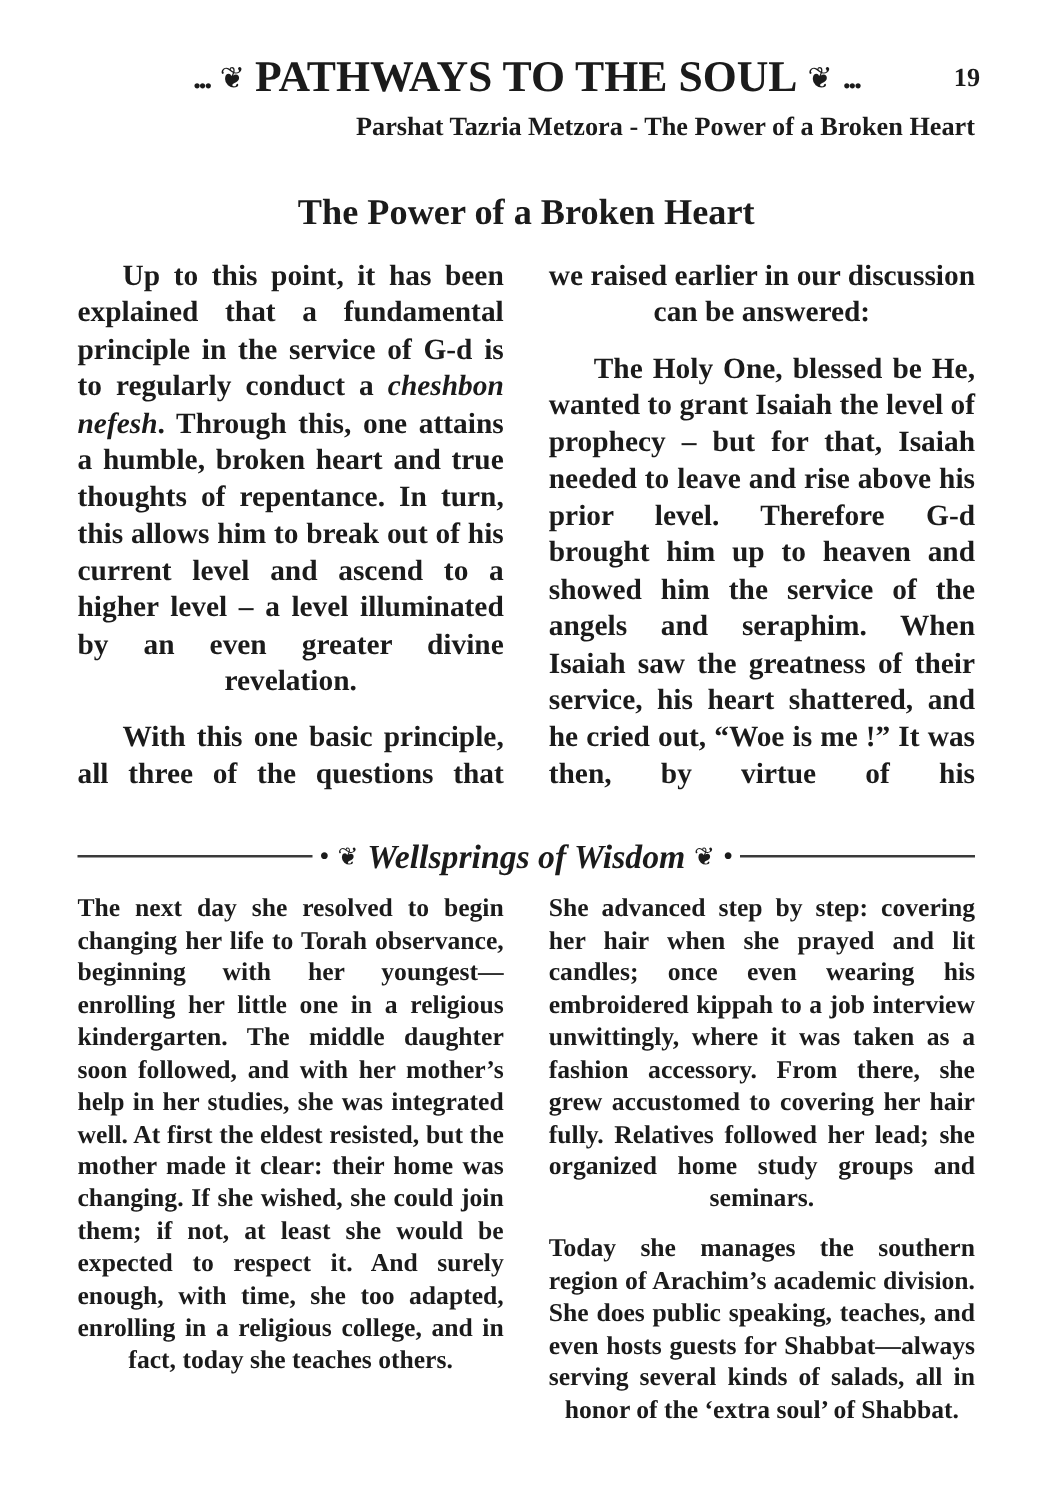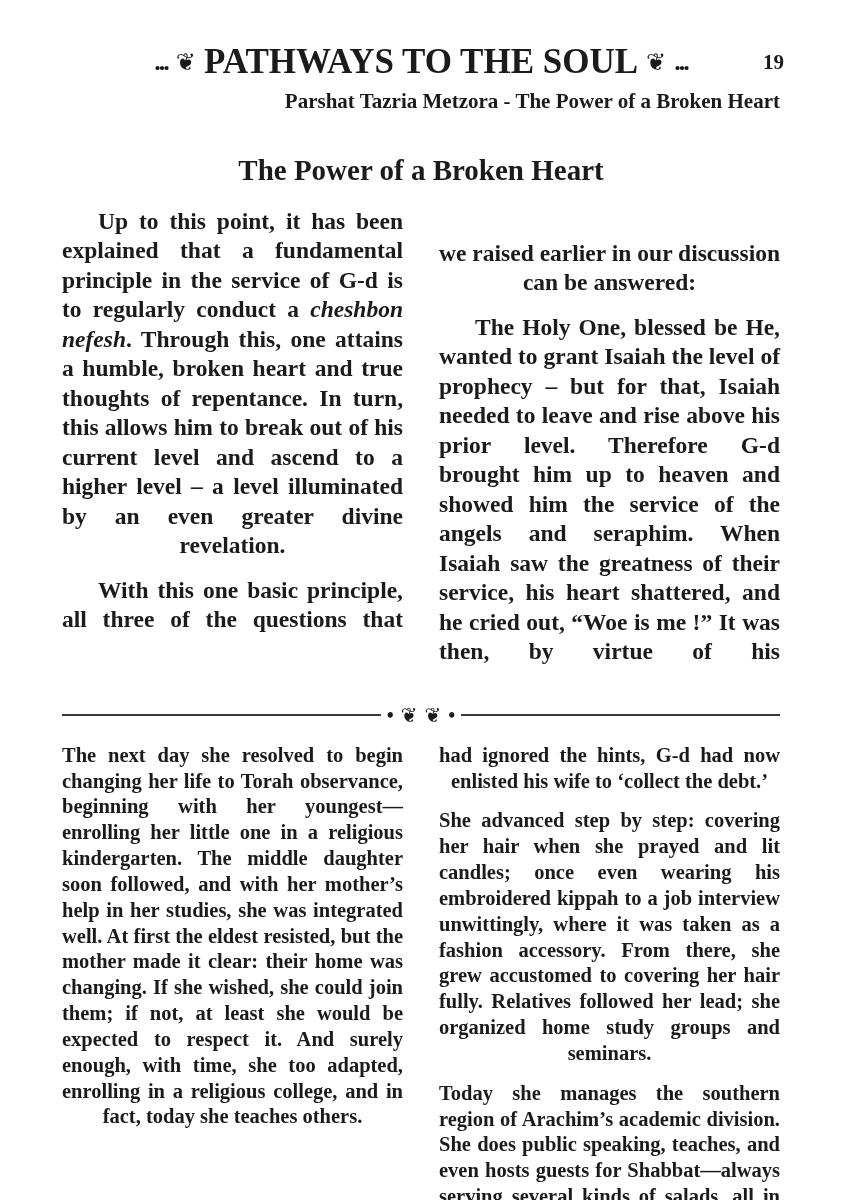--- a/index.html
+++ b/index.html
@@ -23,21 +23,21 @@
   .article-heading { text-align:center; font-weight:bold; font-size:29px; margin:40px 0 20px 0; }
   .cols { display:flex; gap:36px;font-weight:bold; }
   .col { flex:1; min-width:0; }
 
   .top-text p {
     font-size:23.5px; line-height:1.255;
     text-align:justify; text-align-last:center;
     text-indent:36px;
     margin:0 0 15px 0;
   }
-  .top-text p.cont { text-indent:0;margin-top:32px; }
+  .top-text p.cont { text-indent:0; }
   .top-text p.runs-on { text-align-last:justify; }
   .ital { font-style:italic; }
 
   
   .divider { display:flex; align-items:center; margin:22px 0 16px 0; }
   .divider .rule { flex:1; border-top:2px solid #3a3a3a; }
   .divider .label { display:flex; align-items:center; gap:7px; padding:0 6px; }
   .divider .label .name { font-weight:bold; font-style:italic; font-size:27px; line-height:1; }
   .divider .orn { font-family:"DejaVu Sans", sans-serif; font-size:20px; font-weight:bold; line-height:1; }
   .divider .dot { font-weight:bold; font-size:20px; }
@@ -79,30 +79,30 @@
       <p class="cont">we raised earlier in our discussion can be answered:</p>
       <p class="runs-on">The Holy One, blessed be He, wanted to grant Isaiah the level of prophecy – but for that, Isaiah needed to leave and rise above his prior level. Therefore G-d brought him up to heaven and showed him the service of the angels and seraphim. When Isaiah saw the greatness of their service, his heart shattered, and he cried out, “Woe is me !” It was then, by virtue of his</p>
     </div>
   </div>
 
   <div class="divider">
     <span class="rule"></span>
     <span class="label">
       <span class="dot">•</span>
       <span class="orn">❦</span>
+      <span class="name">Wellsprings of Wisdom</span>
       <span class="orn">❦</span>
       <span class="dot">•</span>
     </span>
     <span class="rule"></span>
   </div>
 
   <div class="cols bottom-text">
     <div class="col">
       <p>The next day she resolved to begin changing her life to Torah observance, beginning with her youngest—enrolling her little one in a religious kindergarten. The middle daughter soon followed, and with her mother’s help in her studies, she was integrated well. At first the eldest resisted, but the mother made it clear: their home was changing. If she wished, she could join them; if not, at least she would be expected to respect it. And surely enough, with time, she too adapted, enrolling in a religious college, and in fact, today she teaches others.</p>
     </div>
     <div class="col">
-      <p>had ignored the hints, G-d had now enlisted his wife to ‘collect the debt.’</p>
       <p>She advanced step by step: covering her hair when she prayed and lit candles; once even wearing his embroidered kippah to a job interview unwittingly, where it was taken as a fashion accessory. From there, she grew accustomed to covering her hair fully. Relatives followed her lead; she organized home study groups and seminars.</p>
       <p>Today she manages the southern region of Arachim’s academic division. She does public speaking, teaches, and even hosts guests for Shabbat—always serving several kinds of salads, all in honor of the ‘extra soul’ of Shabbat.</p>
     </div>
   </div>
 
 </div>
 
 </body></html>

